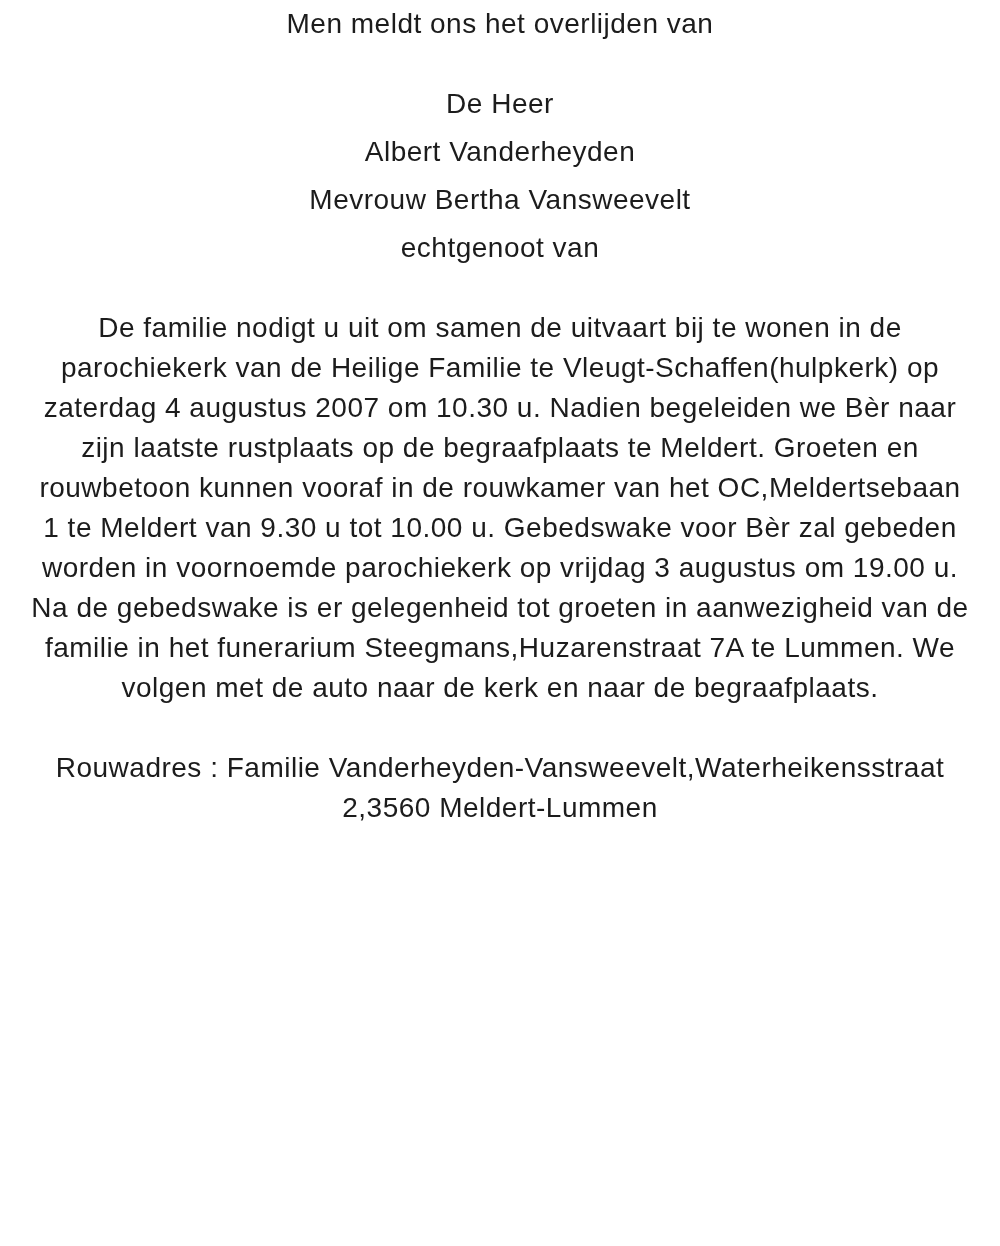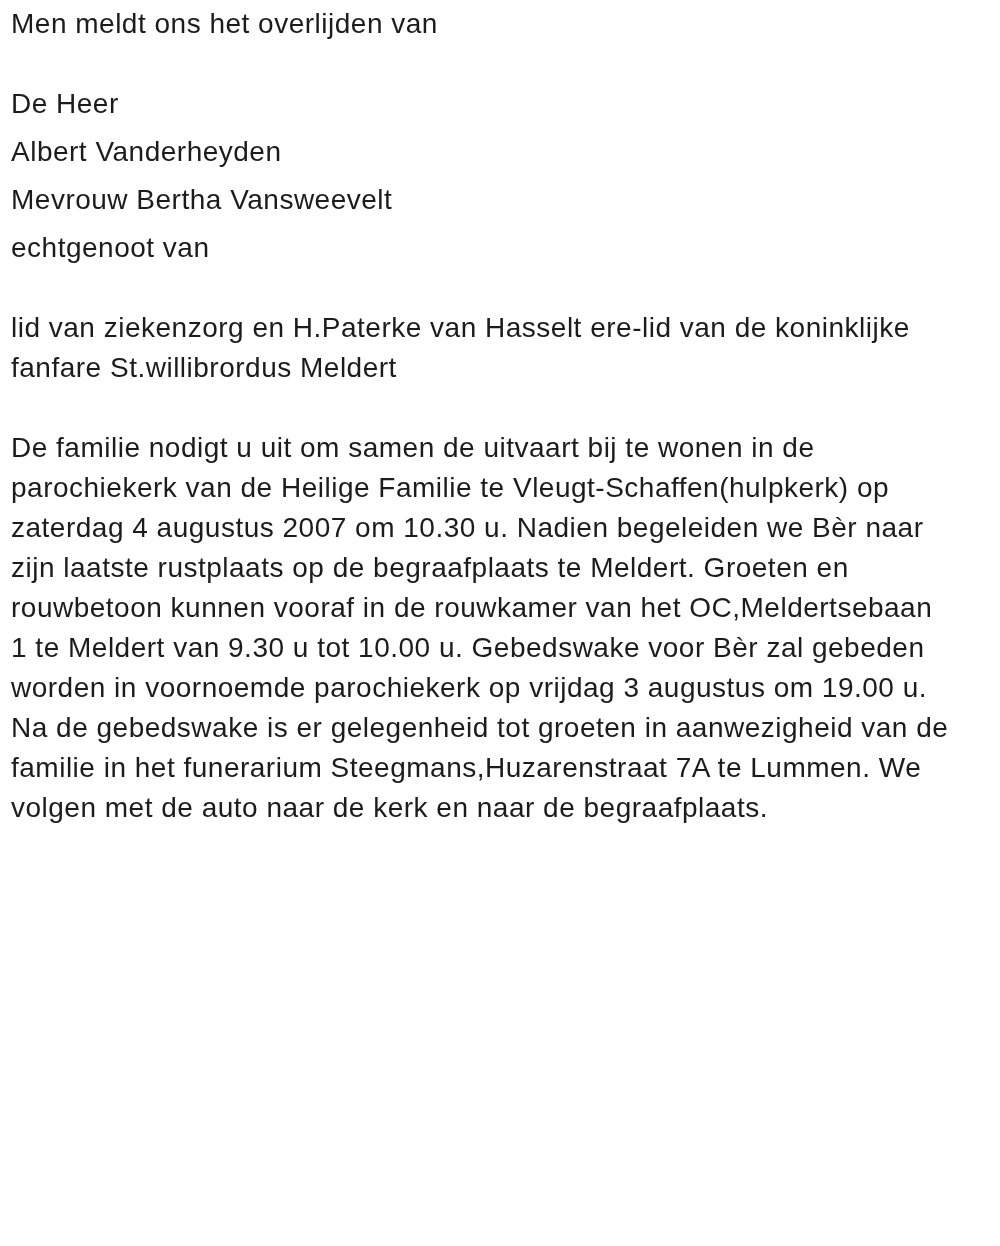--- a/index.html
+++ b/index.html
@@ -18,20 +18,21 @@
     letter-spacing: 0.5px;
     color: #1c1c1c;
     -webkit-font-smoothing: antialiased;
   }
   .doc {
     padding: 4px 11px 10px 11px;
   }
   .doc p {
     margin: 0 0 40px 0;
     white-space: pre-line; 
+    text-align: center;
   }
   .name-lines {
     margin: 4px 0 40px 0;
   }
   .name-lines p {
     margin: 0 0 8px 0;
   }
   .deceased-name {
     font-weight: 400;
   }
@@ -43,30 +44,30 @@
 
   <p>Men meldt ons het overlijden van</p>
 
   <div class="name-lines">
     <p>De Heer</p>
     <p class="deceased-name">Albert Vanderheyden</p>
     <p>Mevrouw Bertha Vansweevelt</p>
     <p>echtgenoot van</p>
   </div>
 
-  <p>lid van ziekenzorg en H.Paterke van Hasselt ere-lid van de koninklijke
-fanfare St.willibrordus Meldert</p>
 
 
   <p>De familie nodigt u uit om samen de uitvaart bij te wonen in de
 parochiekerk van de Heilige Familie te Vleugt-Schaffen(hulpkerk) op
 zaterdag 4 augustus 2007 om 10.30 u. Nadien begeleiden we Bèr naar
 zijn laatste rustplaats op de begraafplaats te Meldert. Groeten en
 rouwbetoon kunnen vooraf in de rouwkamer van het OC,Meldertsebaan
 1 te Meldert van 9.30 u tot 10.00 u. Gebedswake voor Bèr zal gebeden
 worden in voornoemde parochiekerk op vrijdag 3 augustus om 19.00 u.
 Na de gebedswake is er gelegenheid tot groeten in aanwezigheid van de
 familie in het funerarium Steegmans,Huzarenstraat 7A te Lummen. We
 volgen met de auto naar de kerk en naar de begraafplaats.</p>
 
+  <p>Rouwadres : Familie Vanderheyden-Vansweevelt,Waterheikensstraat
+2,3560 Meldert-Lummen</p>
 
 
 </main>
 
 </body></html>

